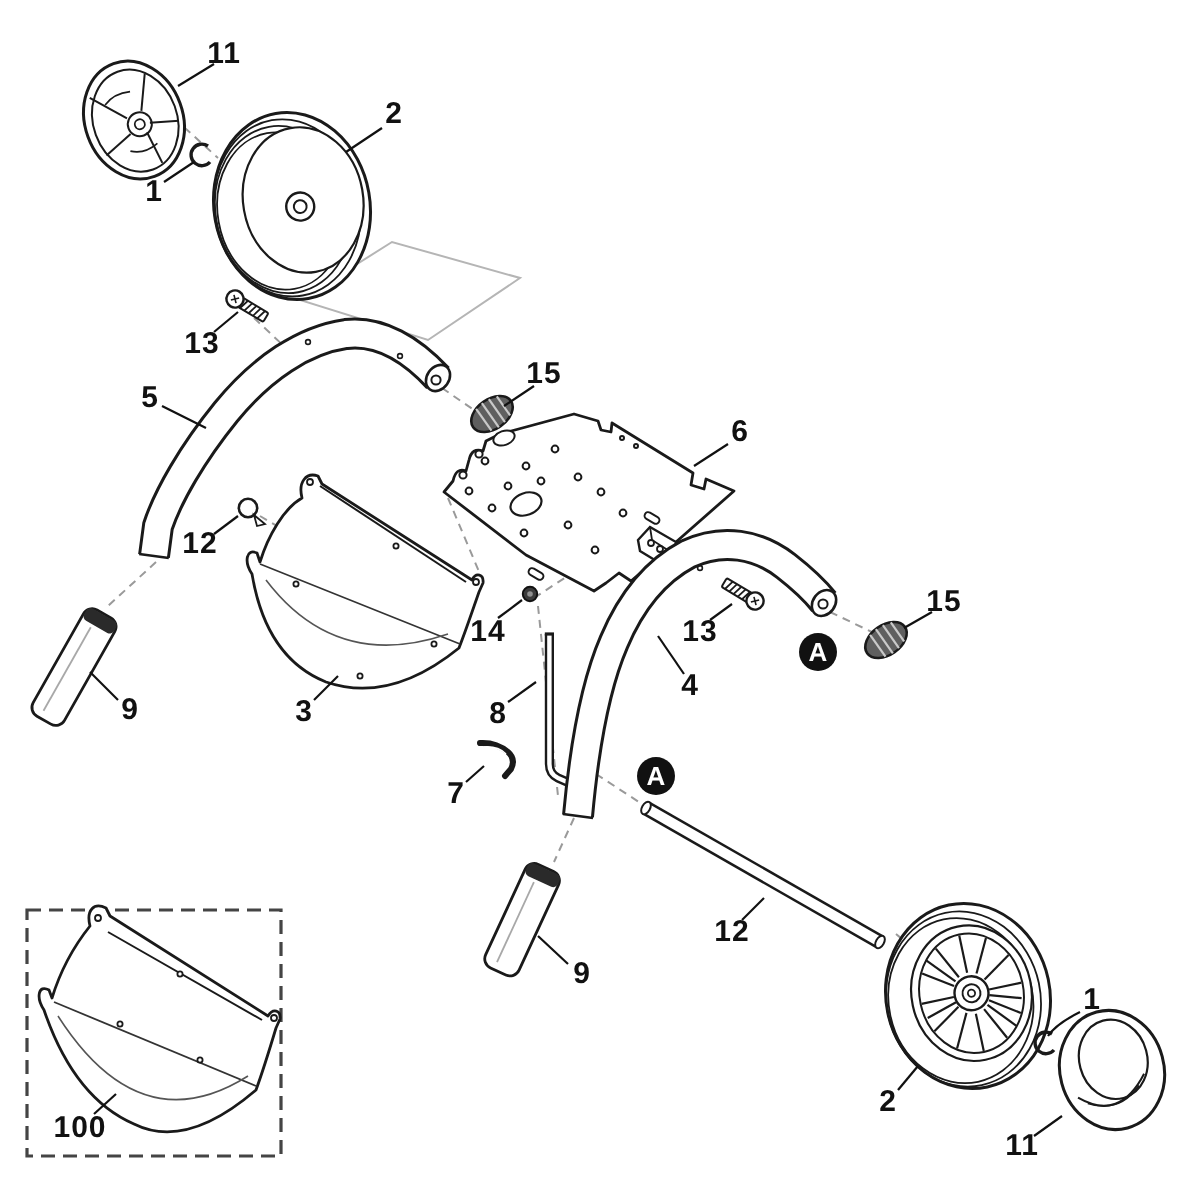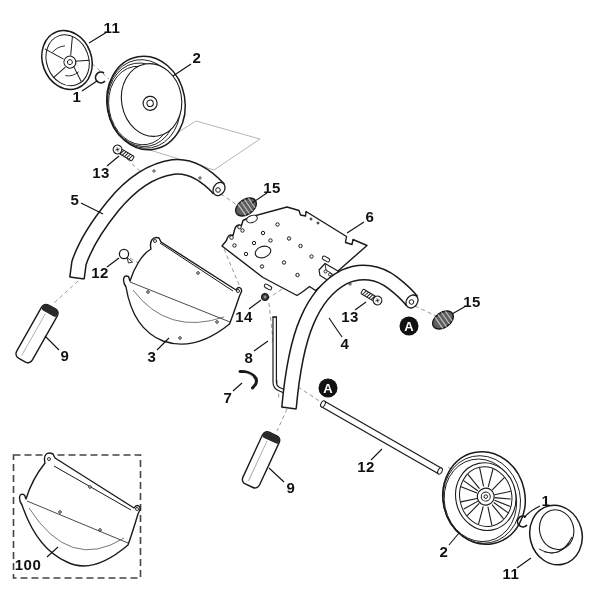--- a/index.html
+++ b/index.html
@@ -316,17 +316,17 @@
   <div class="callout" style="left:249px;top:357px">8</div>
   <div class="callout" style="left:350px;top:316px">13</div>
   <div class="callout" style="left:345px;top:343px">4</div>
   <div class="callout" style="left:472px;top:301px">15</div>
   <div class="callout" style="left:228px;top:397px">7</div>
   <div class="callout" style="left:291px;top:487px">9</div>
   <div class="callout" style="left:366px;top:466px">12</div>
   <div class="callout" style="left:444px;top:551px">2</div>
   <div class="callout" style="left:546px;top:500px">1</div>
   <div class="callout" style="left:511px;top:573px">11</div>
-  <div class="callout" style="left:28px;top:564px">100</div>
+  <div class="callout" style="left:40px;top:564px">100</div>
 
   <div class="marker" style="left:409px;top:326px">A</div>
   <div class="marker" style="left:328px;top:388px">A</div>
 </div>
 
 </body></html>

